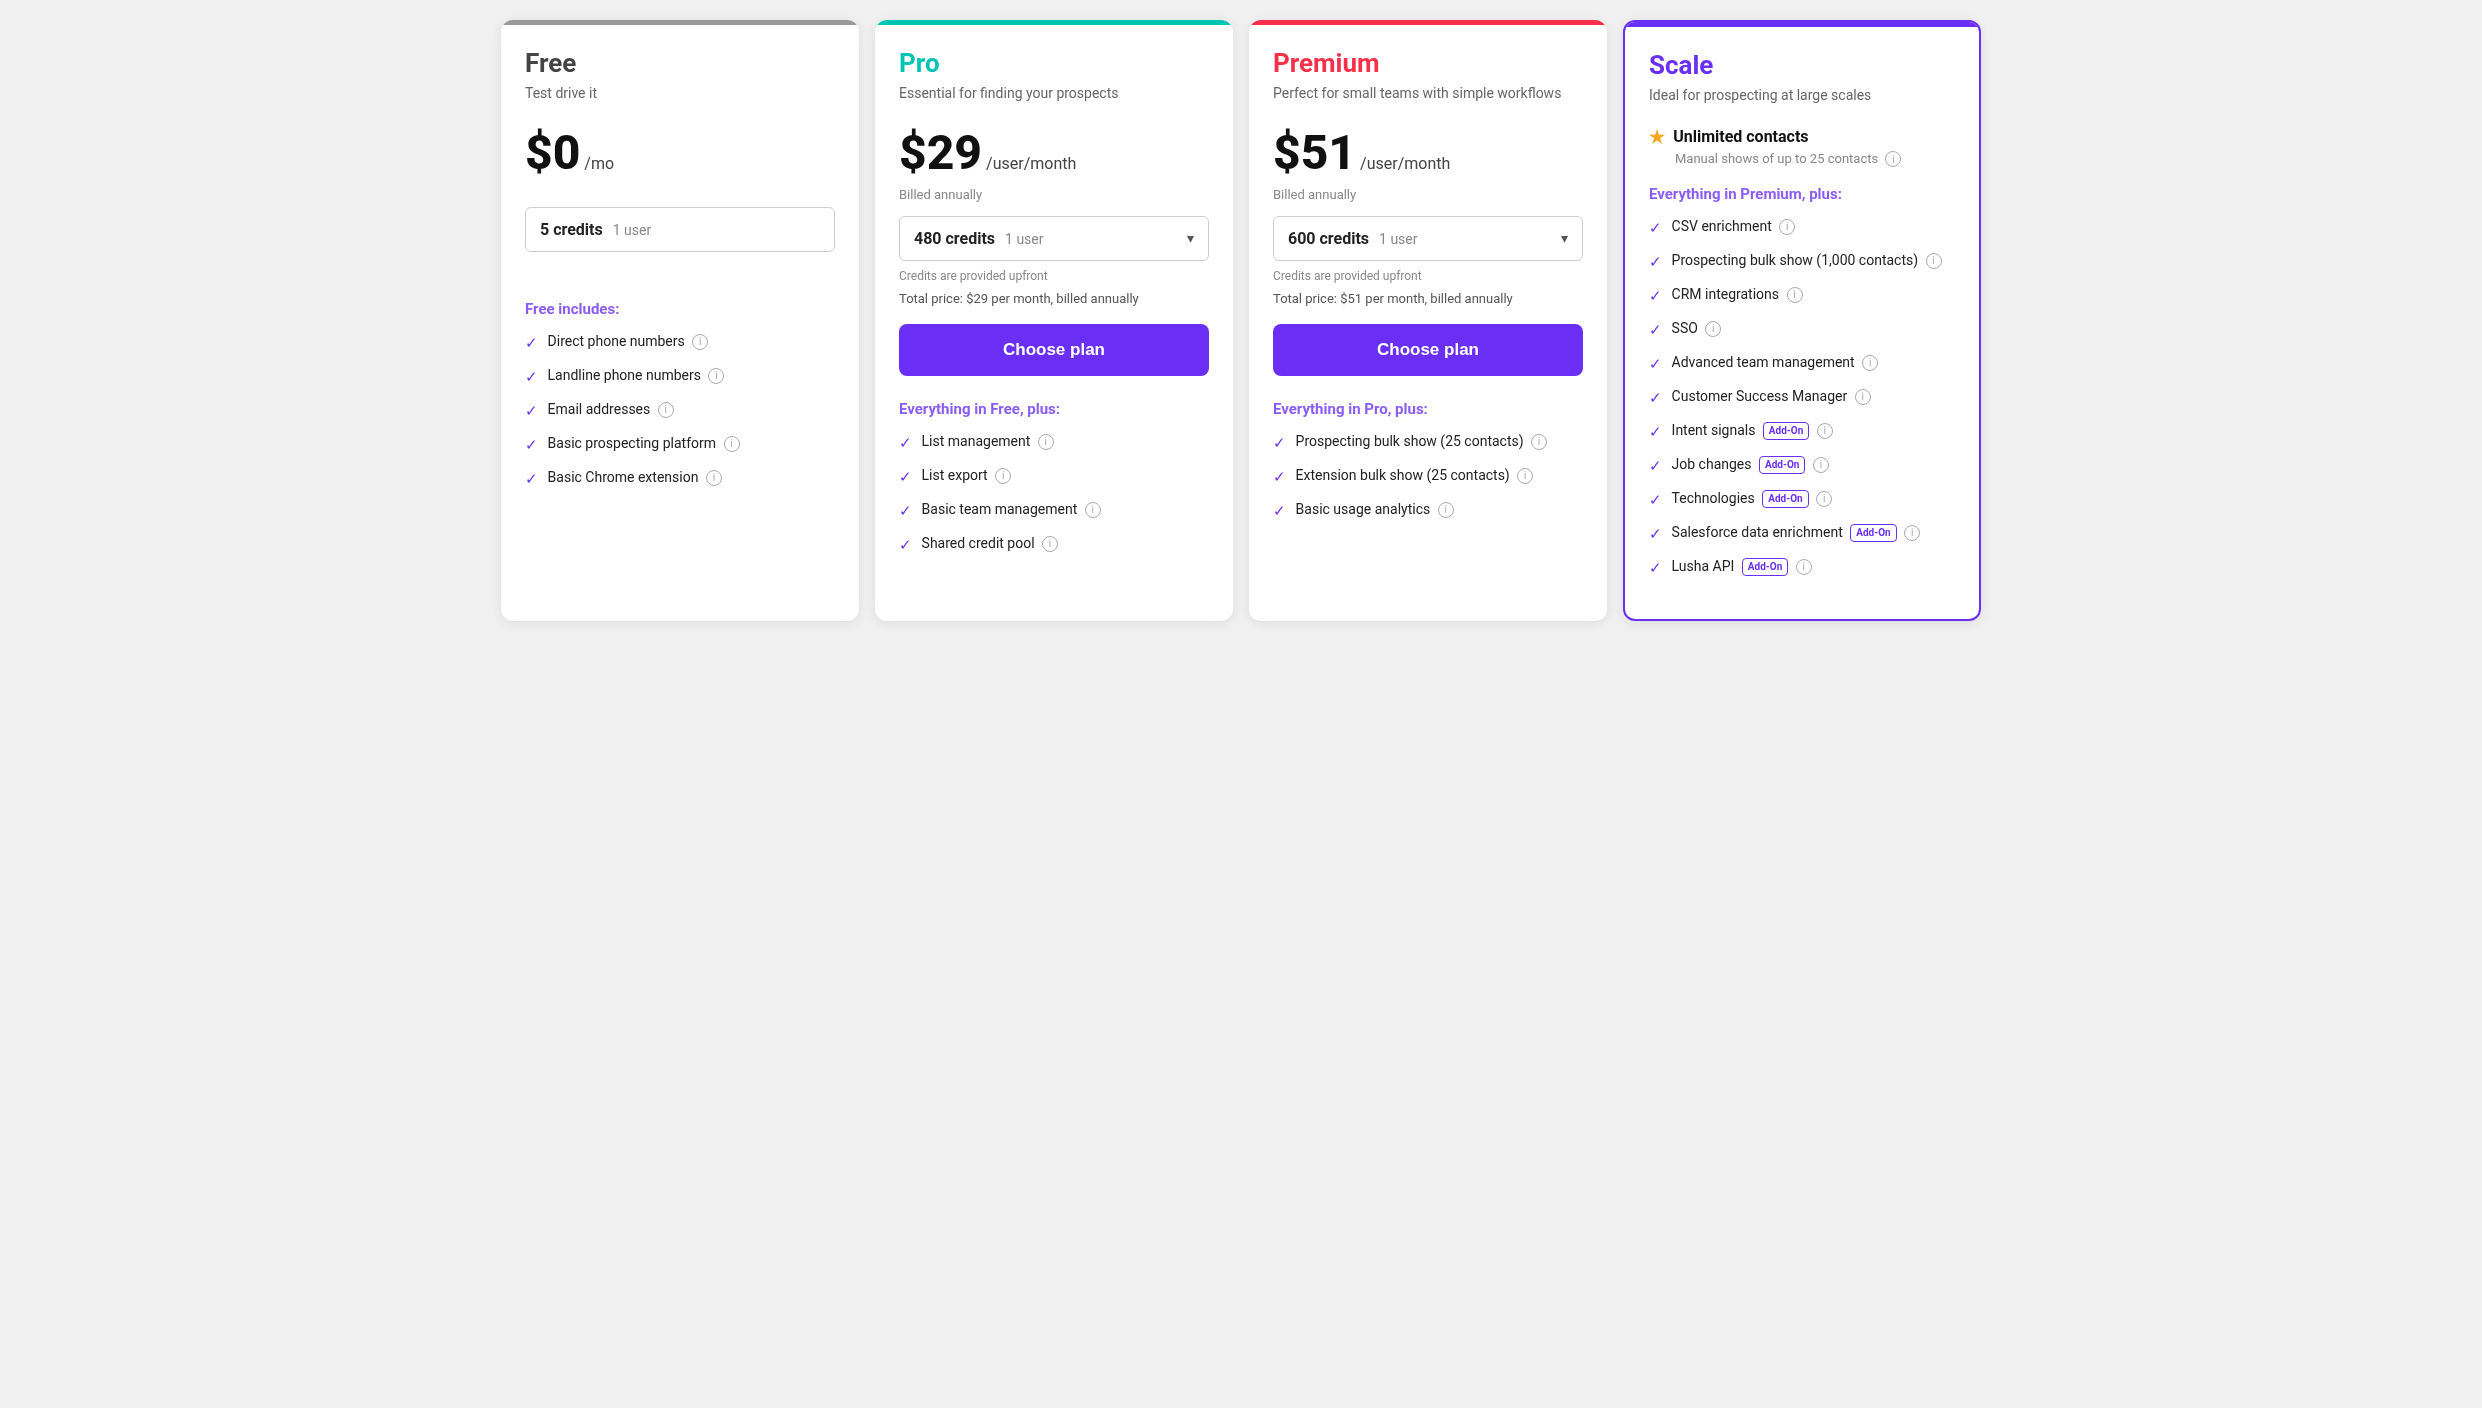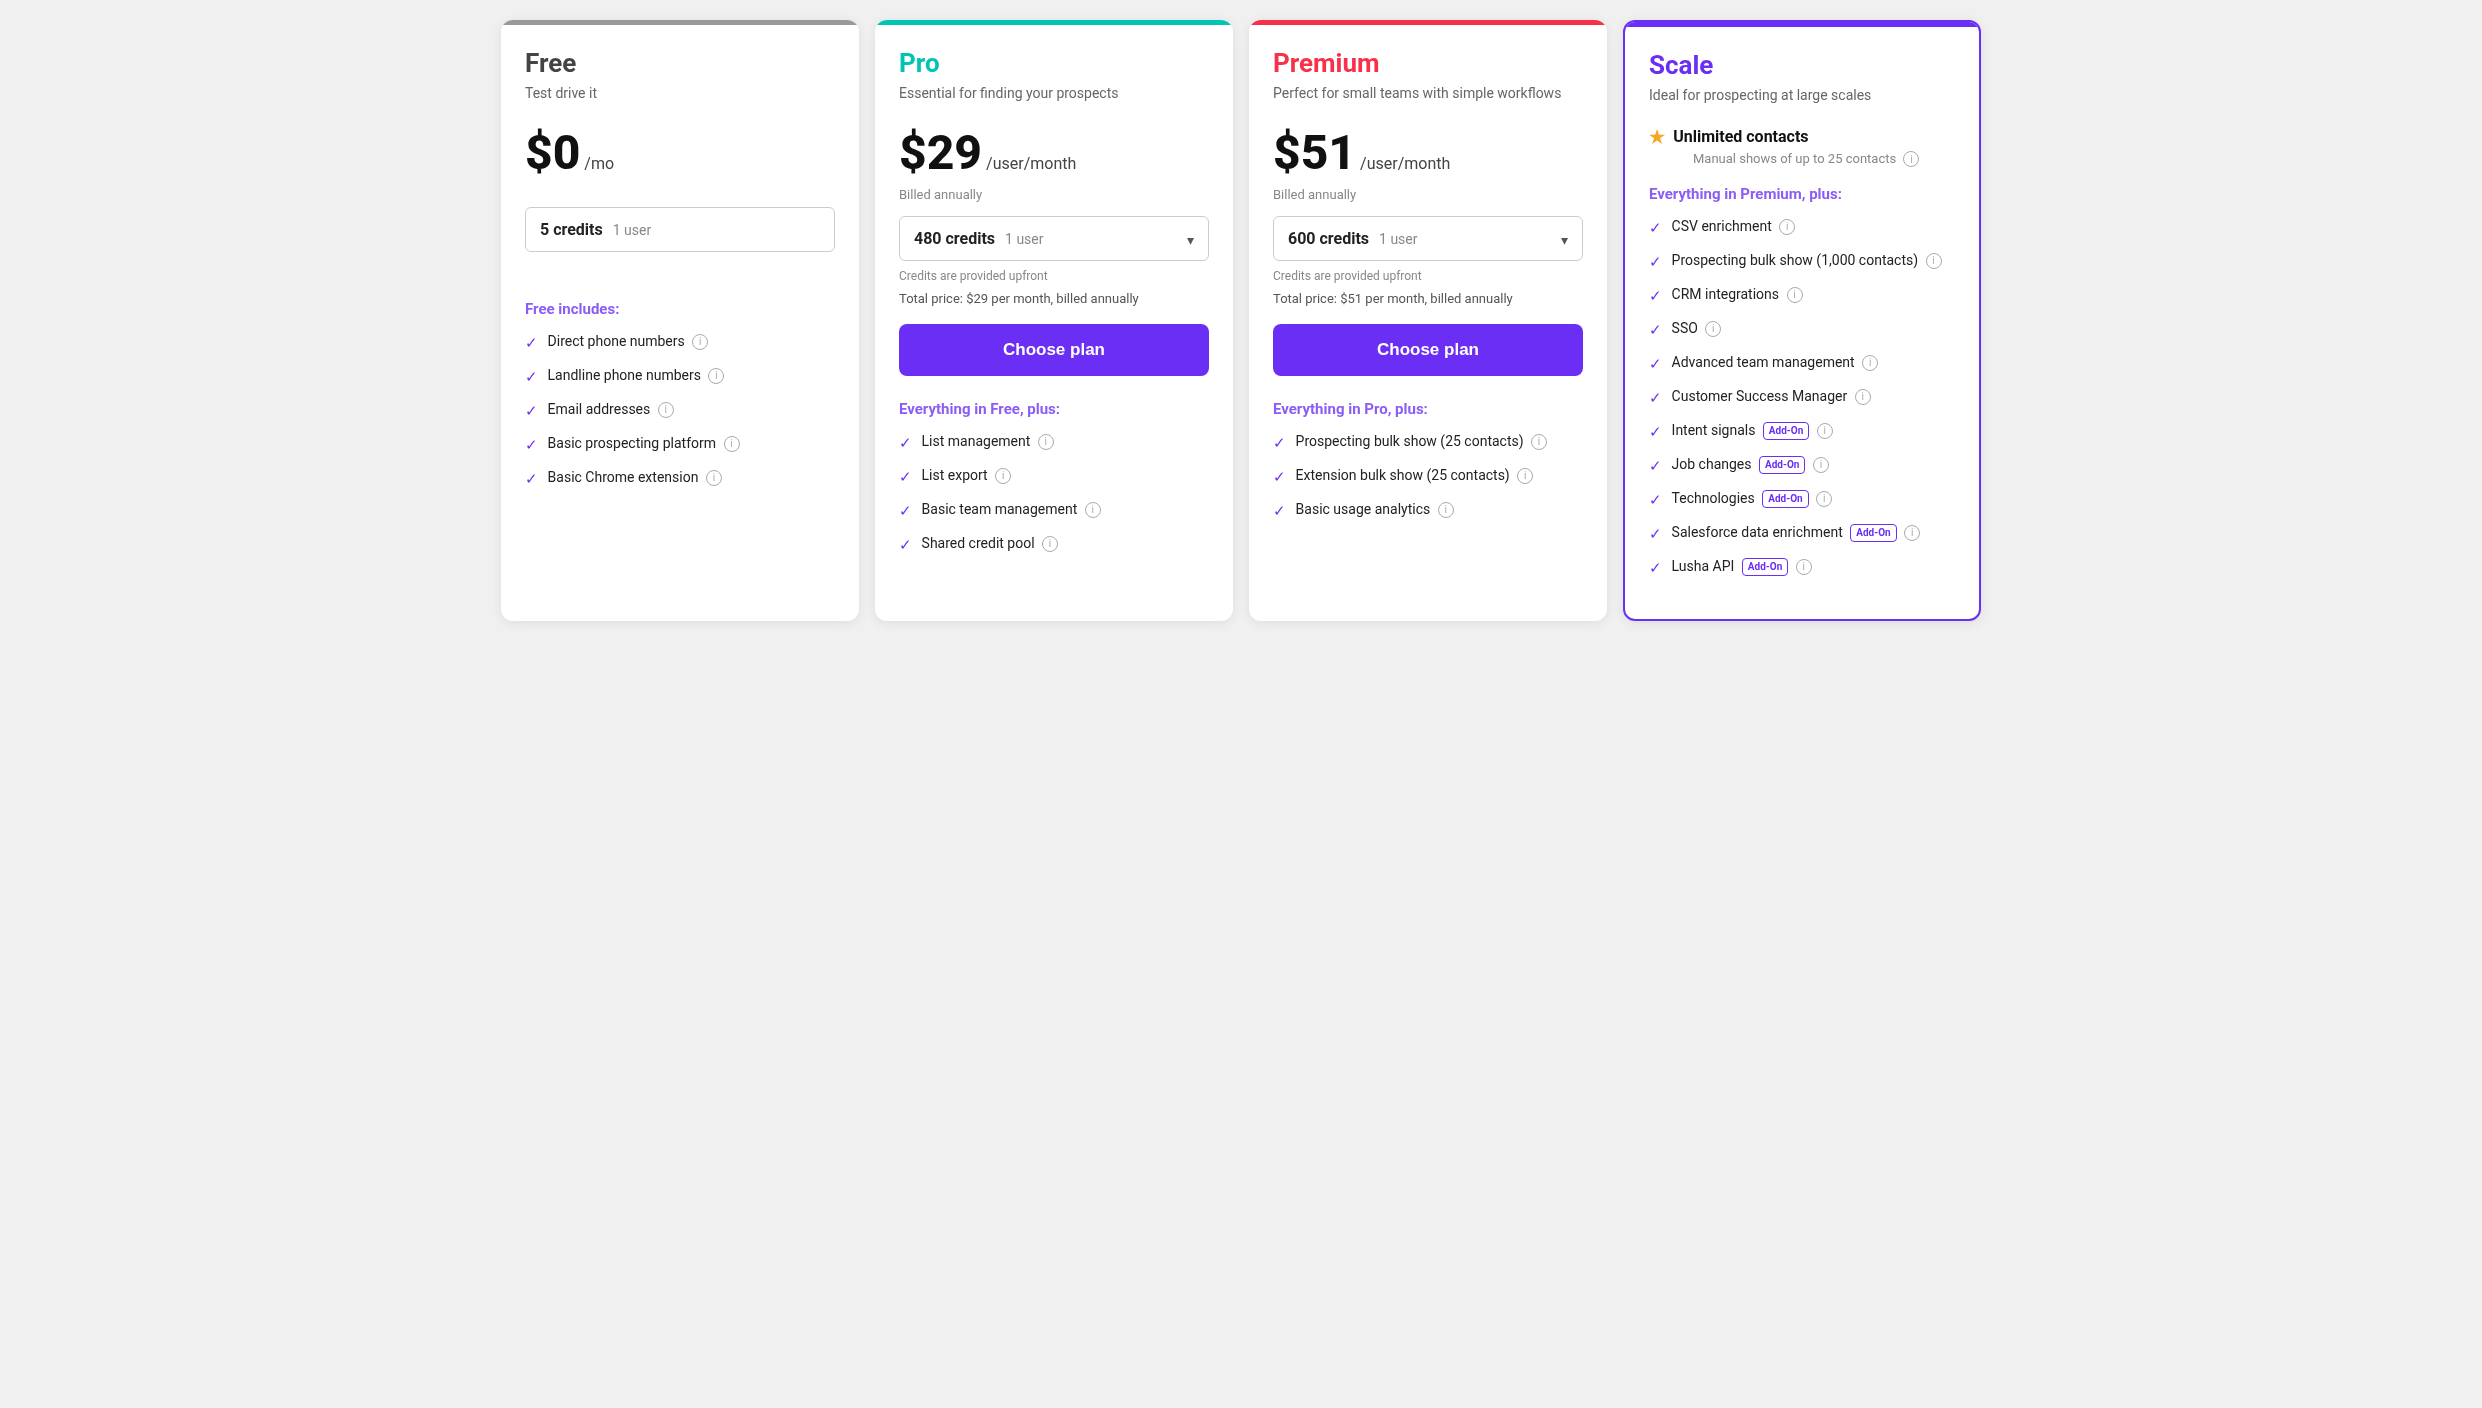--- a/index.html
+++ b/index.html
@@ -85,21 +85,21 @@
       font-size: 13px;
       color: #888;
       margin-bottom: 14px;
     }
 
     .credits-box {
       border: 1.5px solid #ccc;
       border-radius: 6px;
       padding: 12px 14px;
       display: flex;
-      align-items: flex-end;
+      align-items: center;
       justify-content: space-between;
       margin-bottom: 8px;
       font-size: 16px;
       color: #222;
     }
     .credits-box .credits-amount {
       font-weight: 700;
     }
     .credits-box .credits-user {
       color: #888;
@@ -213,21 +213,21 @@
       font-size: 16px;
       font-weight: 700;
       color: #111;
       margin-bottom: 4px;
     }
     .star-icon { color: #f5a623; font-size: 18px; }
     .manual-shows {
       font-size: 13px;
       color: #888;
       margin-bottom: 18px;
-      margin-left: 44px;
+      margin-left: 26px;
     }
   </style>
 </head>
 <body>
 
 <div class="pricing-grid">
 
   <div class="plan-card free">
     <div class="plan-name free">Free</div>
     <div class="plan-tagline">Test drive it</div>

